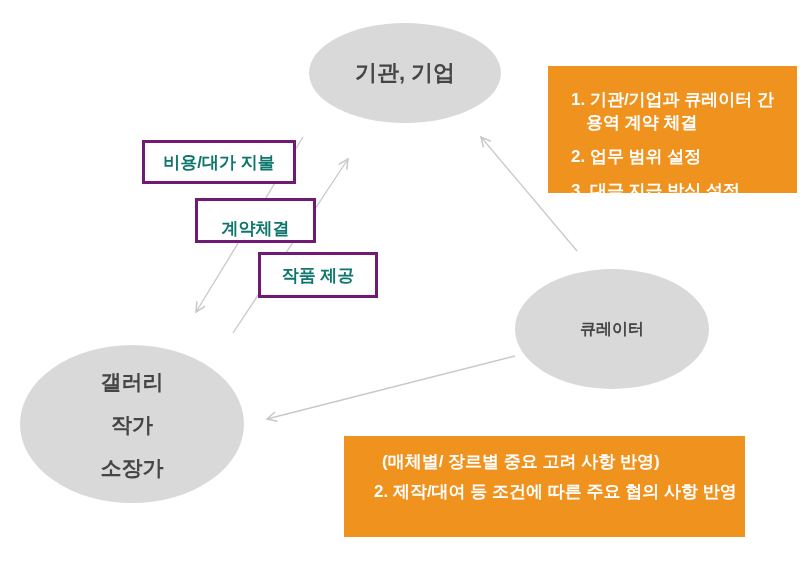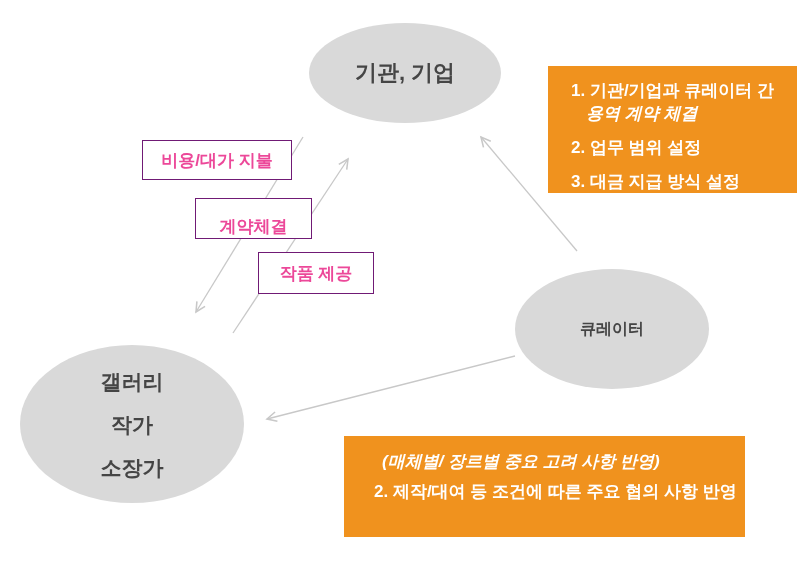--- a/index.html
+++ b/index.html
@@ -21,42 +21,42 @@
     font-weight:bold;
     text-align:center;
   }
   .ellipse.institution{left:309px;top:23px;width:192px;height:100px;font-size:22px;}
   .ellipse.curator{left:515px;top:269px;width:194px;height:120px;font-size:16px;}
   .ellipse.gallery{left:20px;top:345px;width:224px;height:158px;font-size:21px;}
   .gallery-lines{display:flex;flex-direction:column;line-height:43px;}
   .edge-label{
     position:absolute;
     background:#ffffff;
-    border:1px solid #701a75;
+    border:3px solid #701a75;
     display:flex;align-items:center;justify-content:center;
     z-index:3;
-    color:#ec4899;
+    color:#0f766e;
     font-size:17px;
     font-weight:600;
   }
   .edge-label.pay{left:142px;top:140px;width:148px;height:38px;}
   .edge-label.contract{left:195px;top:198px;width:115px;height:39px;align-items:flex-end;}
   .edge-label.artwork{left:238px;top:252px;width:114px;height:40px;margin-left:20px;}
   .callout{
     position:absolute;
     background:#f0921e;
     color:#ffffff;
     font-size:17px;
     font-weight:bold;
     z-index:2;
     line-height:23px;
   }
-  .callout.top-right{left:548px;top:66px;width:249px;height:127px;padding:13px 0 0 23px;box-sizing:border-box;}
+  .callout.top-right{left:548px;top:66px;width:249px;height:127px;padding:22px 0 0 23px;box-sizing:border-box;}
   .callout.bottom{left:344px;top:436px;width:401px;height:101px;padding:11px 0 0 30px;box-sizing:border-box;line-height:30px;}
-  .callout .wrap-indent{padding-left:15px;font-style:italic;}
+  .callout .wrap-indent{padding-left:15px;}
   .callout .item-gap{margin-top:11px;}
   .callout.bottom .wrap-indent{padding-left:8px;}
 </style>
 </head>
 <body>
 
 <div class="stage">
 
   <svg class="arrows" xmlns="http://www.w3.org/2000/svg">
     <defs>

